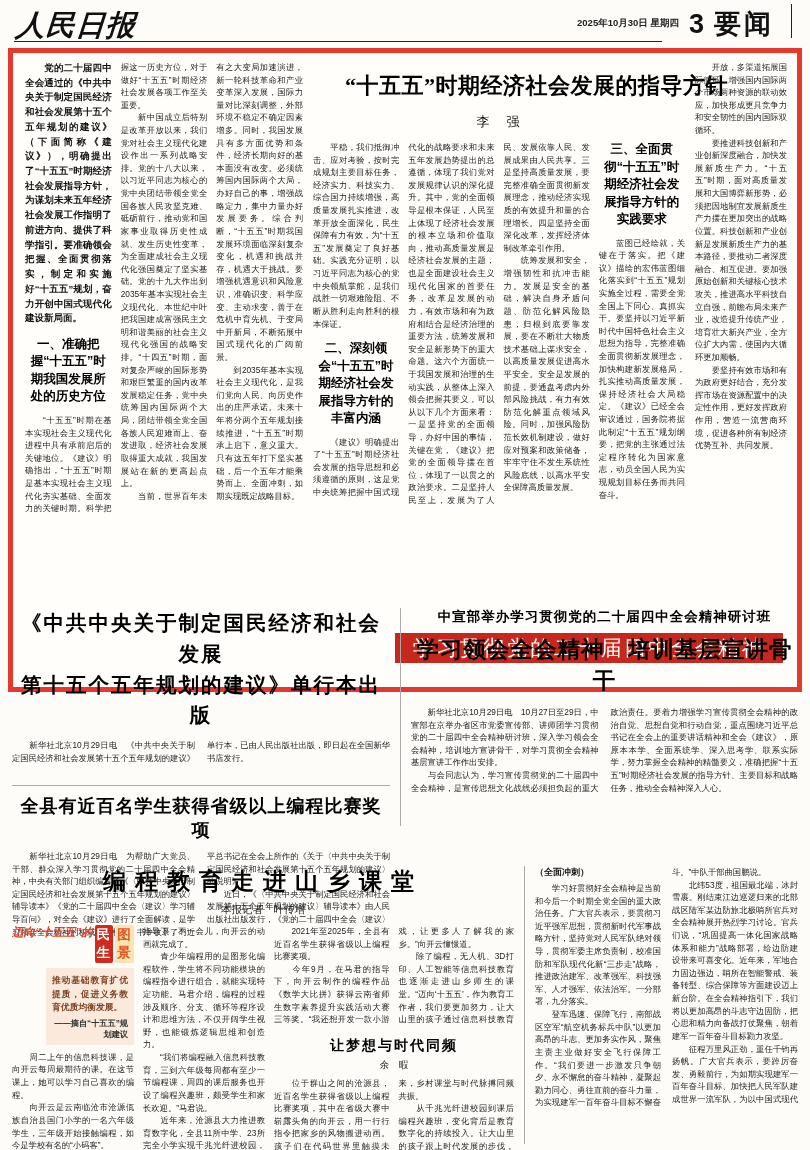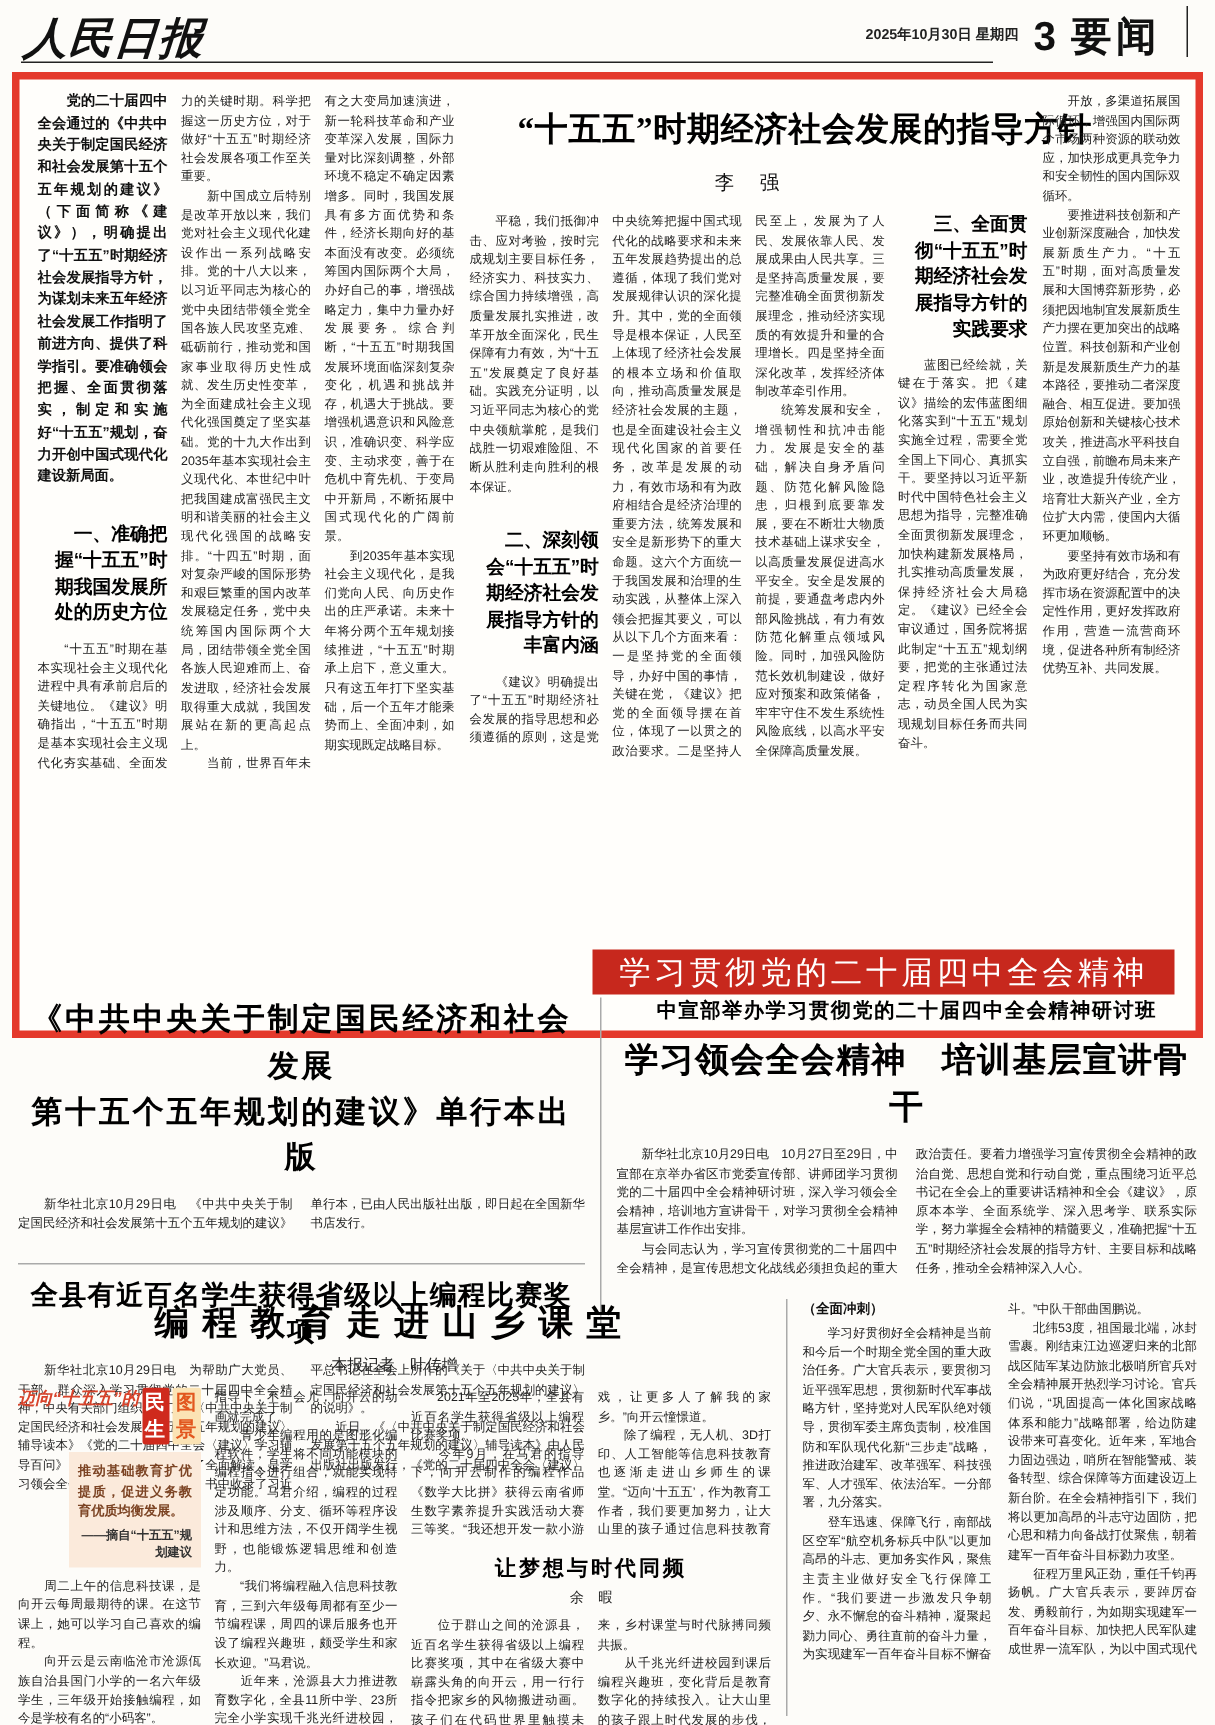--- a/index.html
+++ b/index.html
@@ -19,30 +19,30 @@
 
   
   .red-box { position:absolute; left:8px; top:48px; width:794px; height:644px; border:5px solid #e4392c; background:#fffefb; padding:8px 10px 10px 12px; }
   .red-box-inner { display:flex; gap:10px; height:100%; }
   .col-left { width:284px; height:100%; overflow:hidden; column-count:3; column-gap:9px; }
   .col-center { width:372px; height:100%; display:flex; flex-direction:column; }
   .col-right { width:94px; height:100%; overflow:hidden; }
 
   .intro-text { font-size:9.5px; font-weight:bold; line-height:1.55; text-align:justify; white-space:pre-line; color:#111; }
   .body-text { font-size:8.3px; line-height:1.52; text-align:justify; white-space:pre-line; color:#222; }
-  .sec-head { font-size:12.5px; font-weight:bold; text-align:right; line-height:1.4; margin:22px 0 8px; break-inside:avoid; color:#000; }
+  .sec-head { font-size:12.5px; font-weight:bold; text-align:center; line-height:1.4; margin:10px 0 8px; break-inside:avoid; color:#000; }
 
   .main-headline { font-family:"Liberation Serif","DejaVu Serif",serif; font-size:22px; font-weight:900; text-align:center; letter-spacing:0.5px; white-space:nowrap; color:#000; margin-top:10px;margin-left:32px; }
   .main-byline { font-size:13px; text-align:center; margin:12px 0 10px; letter-spacing:2px; color:#111; }
   .center-body { flex:1; overflow:hidden; column-count:4; column-gap:9px; padding-bottom:4px; }
 
   .banner { position:absolute; right:14px; bottom:24px; width:388px; height:30px; background:#c7281d; color:#fff; font-size:21px; font-weight:normal; letter-spacing:2.5px; display:flex; align-items:center; justify-content:center; }
 
   
-  .mid-band { position:absolute; left:12px; top:665px; width:786px; height:218px; display:flex; }
+  .mid-band { position:absolute; left:12px; top:608px; width:786px; height:218px; display:flex; }
   .mid-left { width:388px; padding-right:10px; }
   .v-divider { width:0; border-left:1px solid #aaa; }
   .mid-right { flex:1; padding-left:10px; }
   .mid-headline1 { font-family:"Liberation Serif","DejaVu Serif",serif; font-size:20.5px; font-weight:bold; text-align:center; letter-spacing:2px; line-height:1.5; color:#000; }
   .mid-body { margin-top:8px; column-count:2; column-gap:12px; overflow:hidden; }
   .mid-body.short { height:36px; }
   .mid-body.tall { height:96px; }
   .mid-hr { border-bottom:1px solid #aaa; margin:10px 0 8px; }
   .mid-headline2 { font-family:"Liberation Serif","DejaVu Serif",serif; font-size:18px; font-weight:bold; text-align:center; letter-spacing:1px; color:#000; }
   .kicker { font-size:13.5px; font-weight:bold; text-align:center; letter-spacing:1px; color:#000; }

